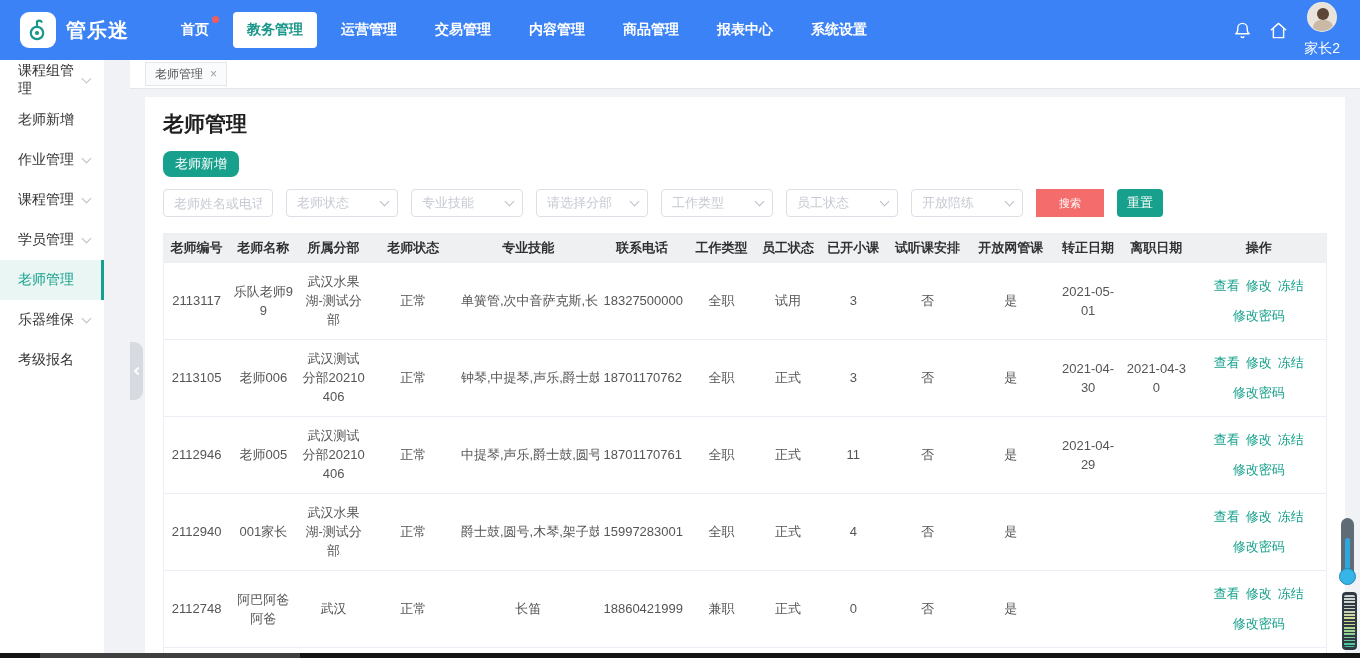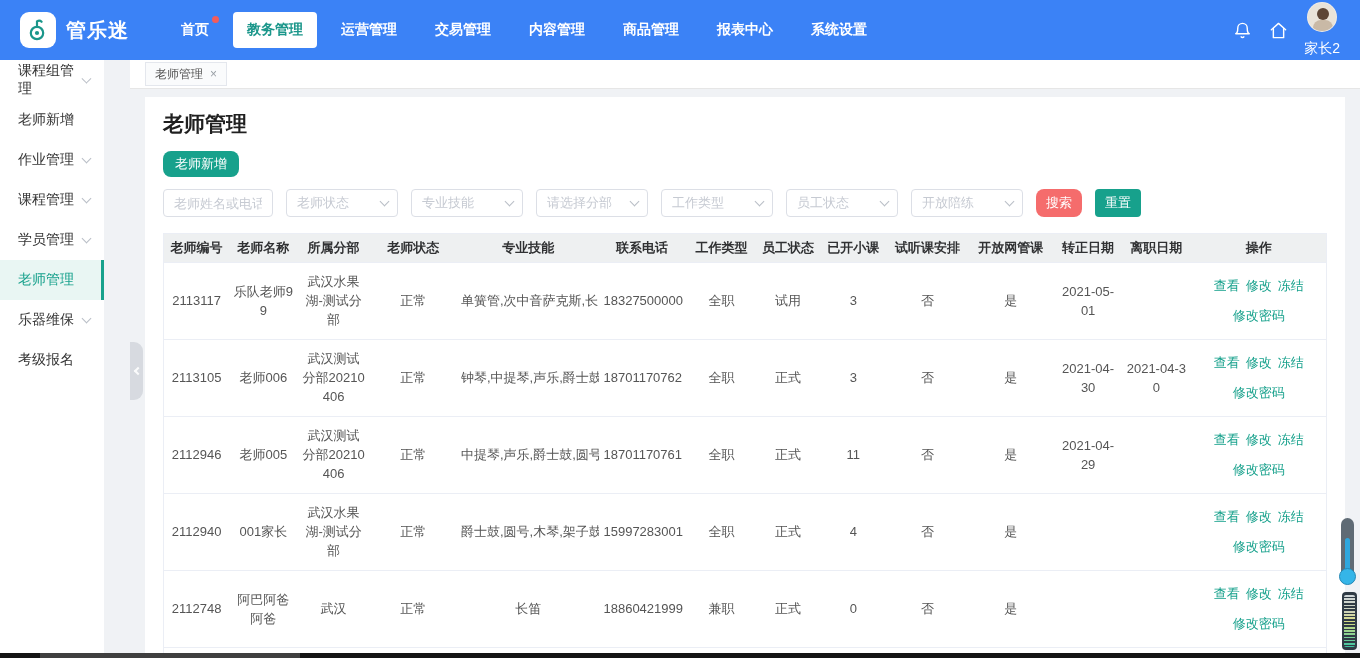--- a/index.html
+++ b/index.html
@@ -39,21 +39,21 @@
   .card-zone { flex:1; padding:8px 15px 0 15px; overflow:hidden; }
   .card { background:#fff; height:100%; overflow:hidden; }
 
   .page-title { font-size:21px; font-weight:700; color:#1f1f1f; padding:14px 18px 0; line-height:26px; }
   .btn-add { margin:14px 0 12px 18px; display:inline-block; background:#17a18c; color:#fff; border:none; font-size:13px; height:26px; padding:0 12px; border-radius:8px; cursor:pointer; font-family:inherit; }
 
   .filters { display:flex; align-items:center; gap:13px; padding:0 18px 16px; }
   .f-input { width:110px; height:28px; border:1px solid #dcdfe6; border-radius:4px; padding:0 10px; font-size:13px; color:#333; font-family:inherit; }
   .f-input::placeholder { color:#c6cad2; }
   .f-select { width:112px; height:28px; border:1px solid #dcdfe6; border-radius:4px; display:flex; align-items:center; justify-content:space-between; padding:0 9px 0 10px; font-size:13px; color:#c6cad2; cursor:pointer; background:#fff; }
-  .btn-search { width:46px; height:28px; background:#f56c6c; color:#fff; border:none; border-radius:8px; font-size:13px; cursor:pointer; font-family:inherit; }
+  .btn-search { width:68px; height:28px; background:#f56c6c; color:#fff; border:none; border-radius:0; font-size:11px; cursor:pointer; font-family:inherit; }
   .btn-reset { width:46px; height:28px; background:#17a18c; color:#fff; border:none; border-radius:4px; font-size:13px; cursor:pointer; font-family:inherit; }
 
   
   .tbl-wrap { margin:0 18px; border:1px solid #ebeef5; border-bottom:none; }
   table { width:100%; border-collapse:collapse; table-layout:fixed; }
   th { background:#eef0f1; height:28px; font-size:13px; font-weight:700; color:#303133; text-align:center; border-bottom:1px solid #ebeef5; padding:0 2px; white-space:nowrap; overflow:hidden; }
   td { height:77px; font-size:13px; color:#555; text-align:center; vertical-align:middle; border-bottom:1px solid #ebeef5; padding:0 4px; overflow:hidden; }
   td.nowrap { white-space:nowrap; }
   td.wrap { word-break:break-all; line-height:19px; }
   .act-line { line-height:17px; }

